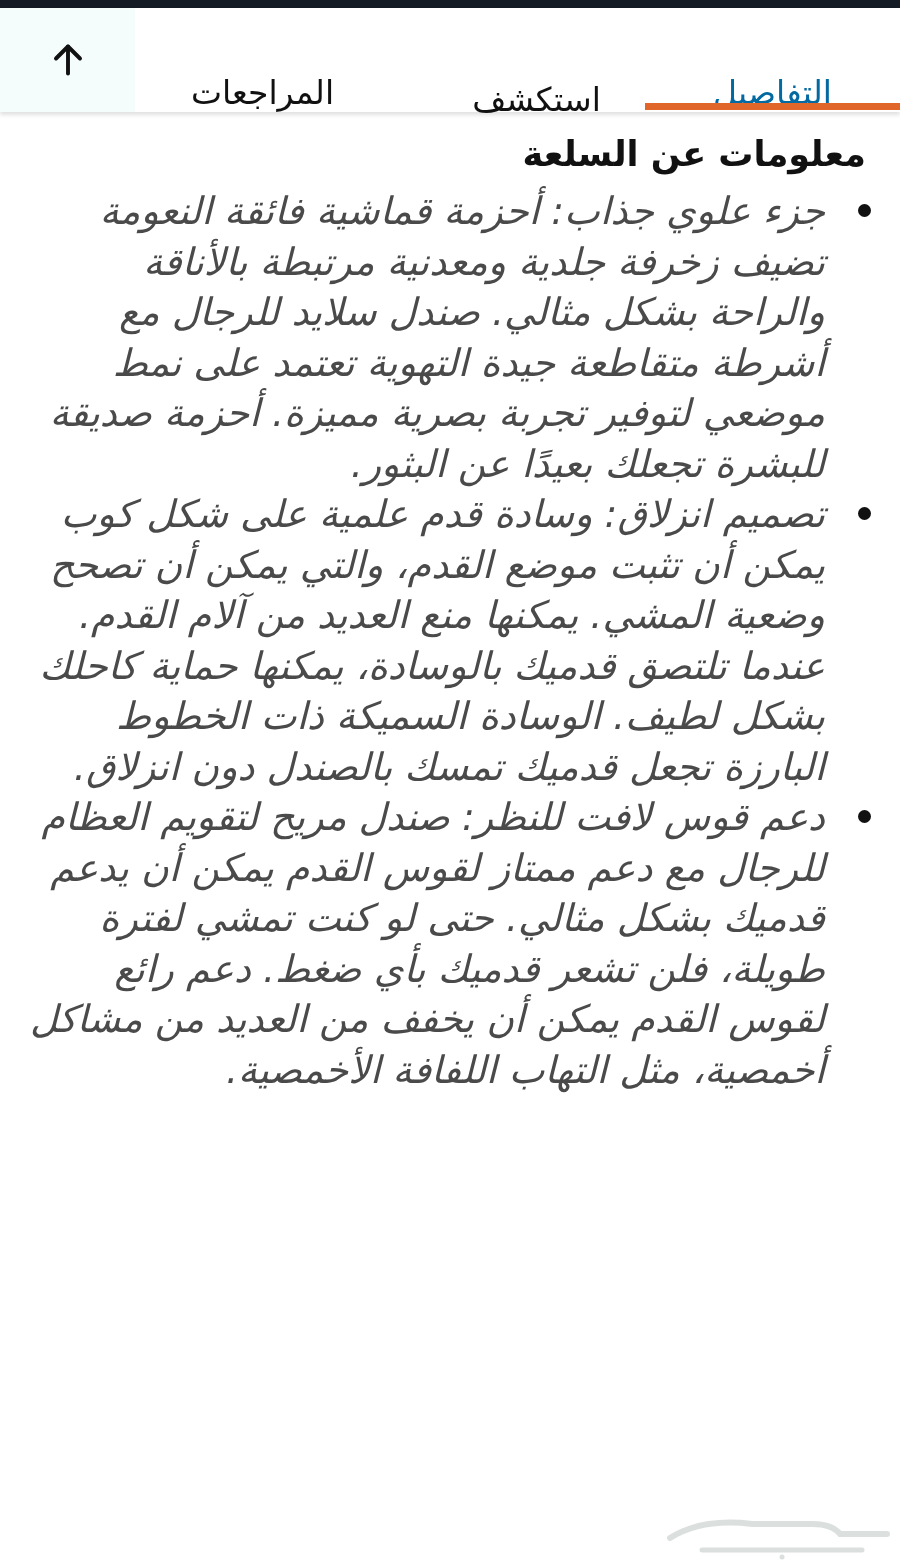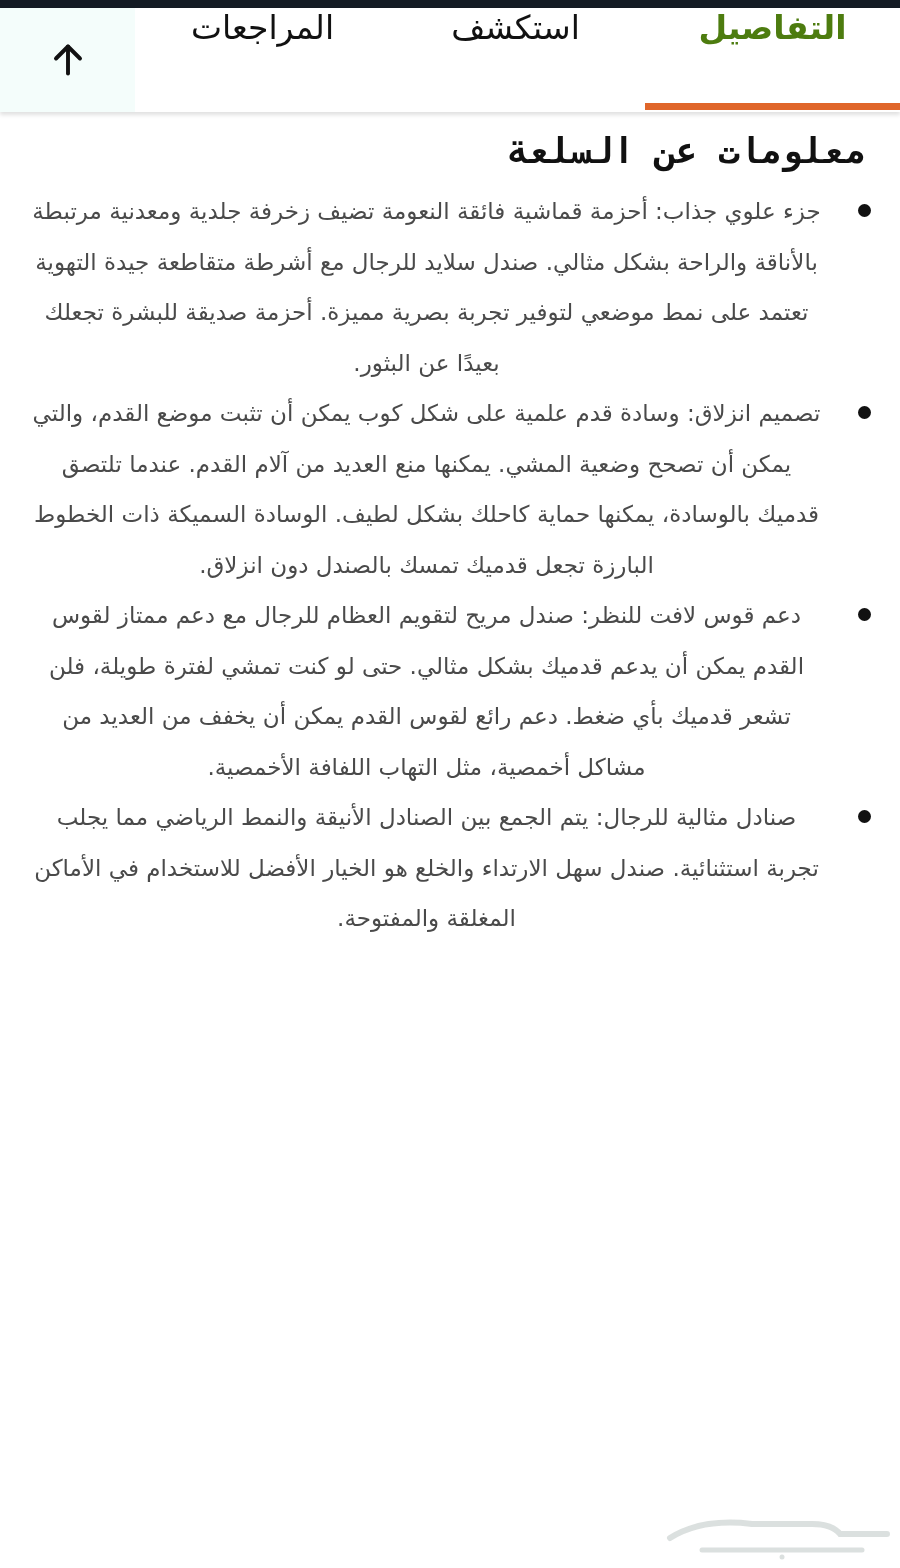--- a/index.html
+++ b/index.html
@@ -43,33 +43,33 @@
     }
     .scroll-top-btn svg {
       width: 36px;
       height: 36px;
     }
     .tab {
       position: absolute;
       top: 0;
       height: 104px;
       display: flex;
-      align-items: flex-start;
+      align-items: flex-end;
       justify-content: center;
       font-size: 33px;
       color: #111111;
       cursor: pointer;
       direction: rtl;
     }
     .tab-reviews { left: 150px; width: 225px; }
-    .tab-explore { left: 403px; width: 225px; }
+    .tab-explore { left: 424px; width: 225px; margin-top: 7px; }
     .tab-details {
       left: 645px; width: 255px;
-      color: #4d7c0f;
-      font-weight: bold;
+      color: #0369a1;
+      font-weight: normal;
     }
     .tab-underline {
       position: absolute;
       left: 645px;
       top: 95px;
       width: 255px;
       height: 7px;
       background: #e0662a;
     }
     .content {
@@ -80,34 +80,34 @@
       direction: rtl;
     }
     .section-title {
       margin: 0;
       padding: 16px 34px 0 0;
       font-size: 35px;
       font-weight: bold;
       color: #111111;
       line-height: 52px;
       text-align: right;
-      font-family: Liberation Mono, monospace;
     }
     .feature-list {
       list-style: none;
       margin: 6px 0 0 0;
       padding: 0 75px 0 28px;
     }
     .feature-item {
       position: relative;
-      font-size: 23px;
+      font-size: 38px;
       line-height: 50.5px;
       color: #4a4a4a;
-      text-align: center;
+      text-align: right;
       margin: 0;
+      font-style: italic;
     }
     .bullet {
       position: absolute;
       right: -46px;
       top: 18px;
       width: 13px;
       height: 13px;
       border-radius: 50%;
       background: #111111;
     }
@@ -152,24 +152,20 @@
       <span>جزء علوي جذاب: أحزمة قماشية فائقة النعومة تضيف زخرفة جلدية ومعدنية مرتبطة بالأناقة والراحة بشكل مثالي. صندل سلايد للرجال مع أشرطة متقاطعة جيدة التهوية تعتمد على نمط موضعي لتوفير تجربة بصرية مميزة. أحزمة صديقة للبشرة تجعلك بعيدًا عن البثور.</span>
     </li>
     <li class="feature-item">
       <span class="bullet"></span>
       <span>تصميم انزلاق: وسادة قدم علمية على شكل كوب يمكن أن تثبت موضع القدم، والتي يمكن أن تصحح وضعية المشي. يمكنها منع العديد من آلام القدم. عندما تلتصق قدميك بالوسادة، يمكنها حماية كاحلك بشكل لطيف. الوسادة السميكة ذات الخطوط البارزة تجعل قدميك تمسك بالصندل دون انزلاق.</span>
     </li>
     <li class="feature-item">
       <span class="bullet"></span>
       <span>دعم قوس لافت للنظر: صندل مريح لتقويم العظام للرجال مع دعم ممتاز لقوس القدم يمكن أن يدعم قدميك بشكل مثالي. حتى لو كنت تمشي لفترة طويلة، فلن تشعر قدميك بأي ضغط. دعم رائع لقوس القدم يمكن أن يخفف من العديد من مشاكل أخمصية، مثل التهاب اللفافة الأخمصية.</span>
     </li>
-    <li class="feature-item">
-      <span class="bullet"></span>
-      <span>صنادل مثالية للرجال: يتم الجمع بين الصنادل الأنيقة والنمط الرياضي مما يجلب تجربة استثنائية. صندل سهل الارتداء والخلع هو الخيار الأفضل للاستخدام في الأماكن المغلقة والمفتوحة.</span>
-    </li>
   </ul>
 </div>
 
 <svg class="watermark" viewBox="0 0 235 50">
   <path d="M8 28 Q40 8 90 14 L150 14 Q170 14 178 24 L225 24" stroke="#9aa7a4" stroke-width="6" fill="none" stroke-linecap="round"></path>
   <path d="M40 40 L200 40" stroke="#9aa7a4" stroke-width="5" fill="none" stroke-linecap="round"></path>
   <circle cx="120" cy="47" r="2.5" fill="#9aa7a4"></circle>
 </svg>
 
 </body></html>

